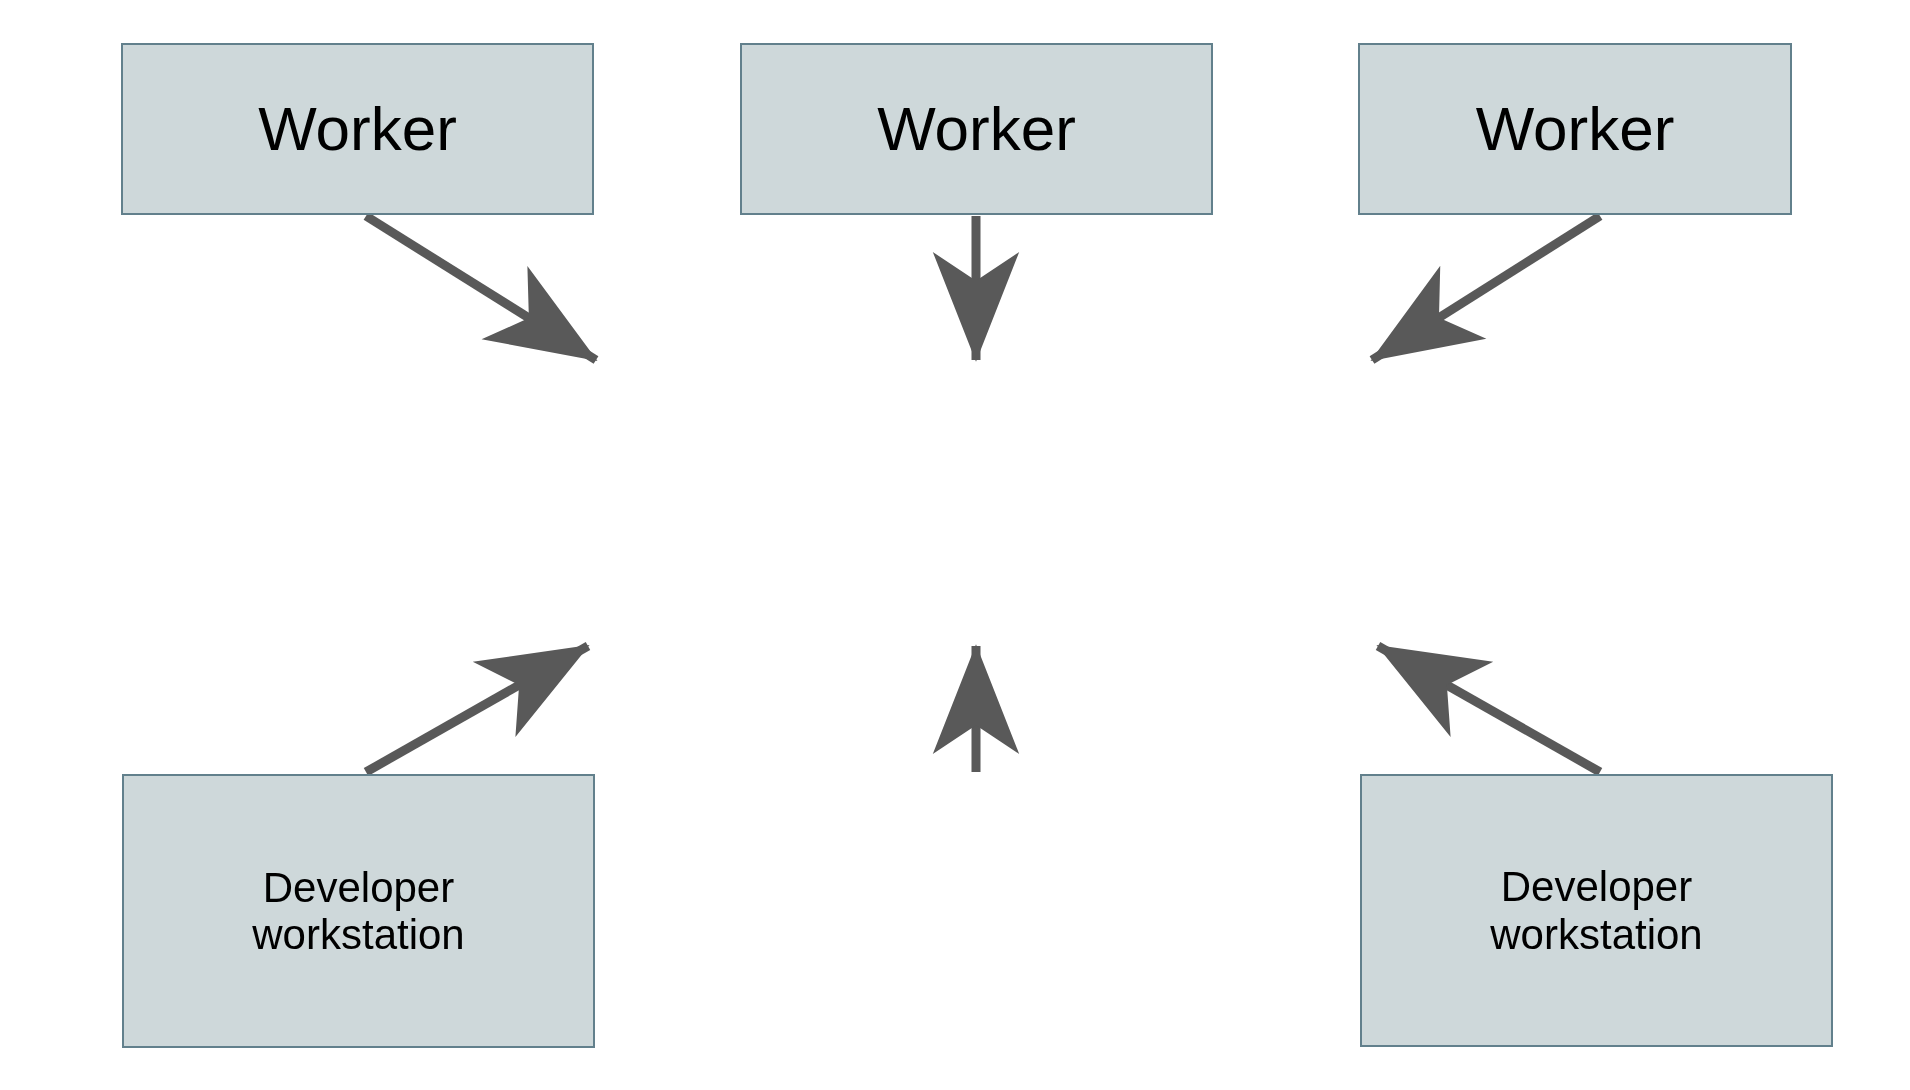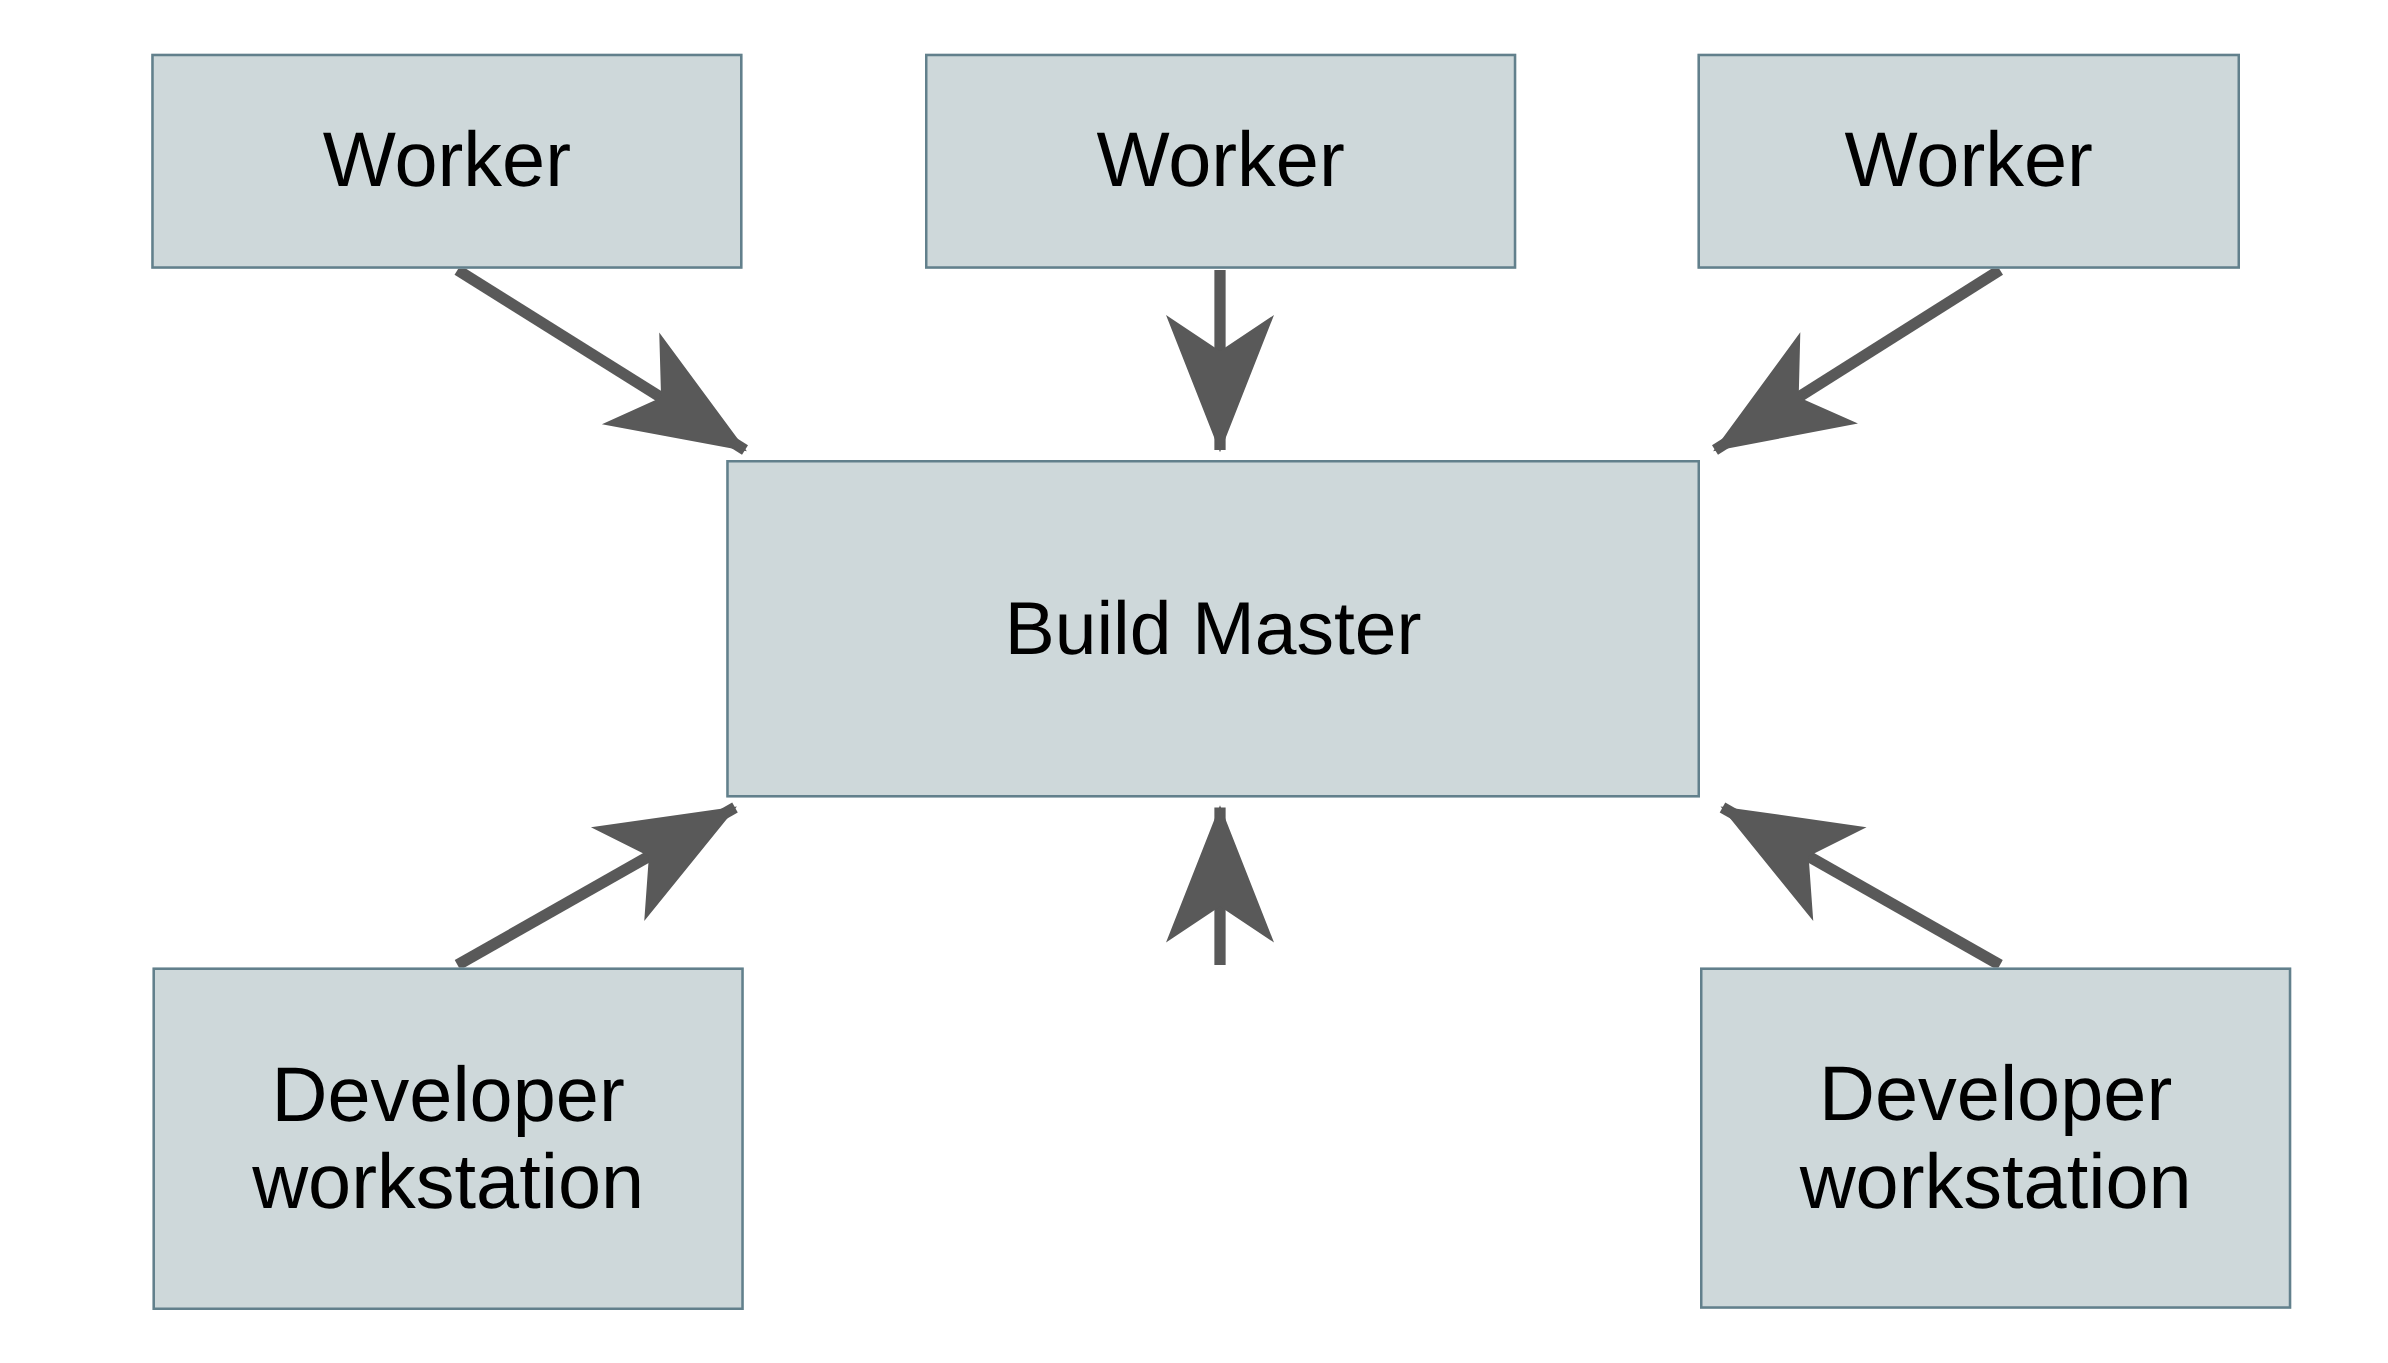--- a/index.html
+++ b/index.html
@@ -41,21 +41,21 @@
   }
   .node-label {
     display: block;
     width: 100%;
     padding: 0 6px;
     box-sizing: border-box;
   }
   .n-worker   { font-size: 62px; }
   .n-master   { font-size: 60px; }
   .n-ci       { font-size: 60px; }
-  .n-devws    { font-size: 62px; }
+  .n-devws    { font-size: 42px; }
 </style>
 </head>
 <body>
 
 <div id="canvas">
 
   <svg id="edges" viewBox="0 0 1910 1090" width="1910" height="1090" xmlns="http://www.w3.org/2000/svg">
     <defs>
       <marker id="arrowbarb" markerWidth="14" markerHeight="14" refX="12.4" refY="5" orient="auto" markerUnits="strokeWidth">
         <path d="M0.4,0.2 L12.6,5 L0.4,9.8 L3.6,5 Z" fill="#595959"></path>
@@ -77,23 +77,20 @@
   </div>
 
   <div class="node n-worker" style="left:740px; top:43px; width:473px; height:172px;">
     <span class="node-label">Worker</span>
   </div>
 
   <div class="node n-worker" style="left:1358px; top:43px; width:434px; height:172px;">
     <span class="node-label">Worker</span>
   </div>
 
-  <div class="node n-master" style="left:581px; top:368px; width:779px; height:270px;">
-    <span class="node-label">Build Master</span>
-  </div>
 
   <div class="node n-devws" style="left:122px; top:774px; width:473px; height:274px;">
     <span class="node-label">Developer
 workstation</span>
   </div>
 
 
   <div class="node n-devws" style="left:1360px; top:774px; width:473px; height:273px;">
     <span class="node-label">Developer
 workstation</span>

